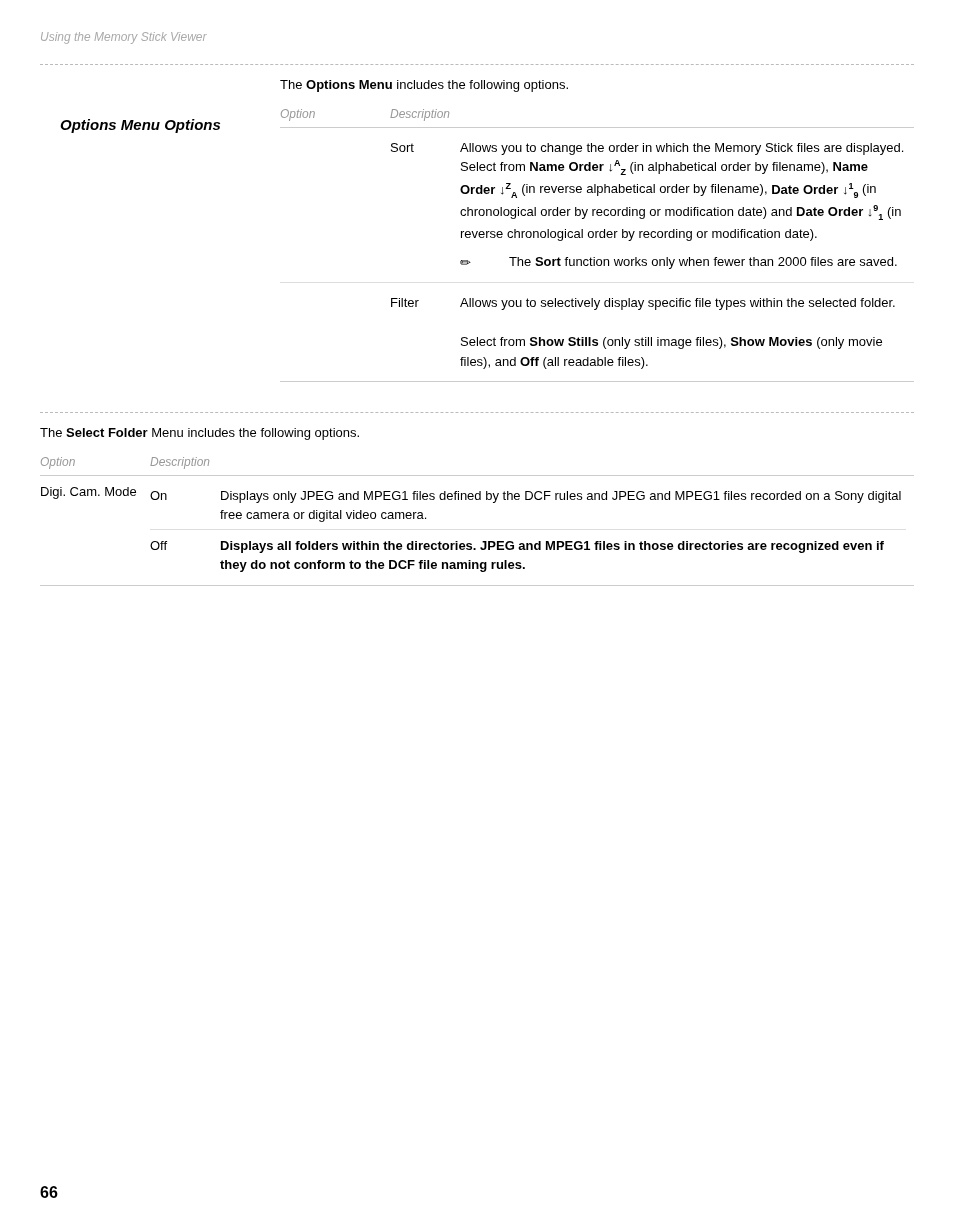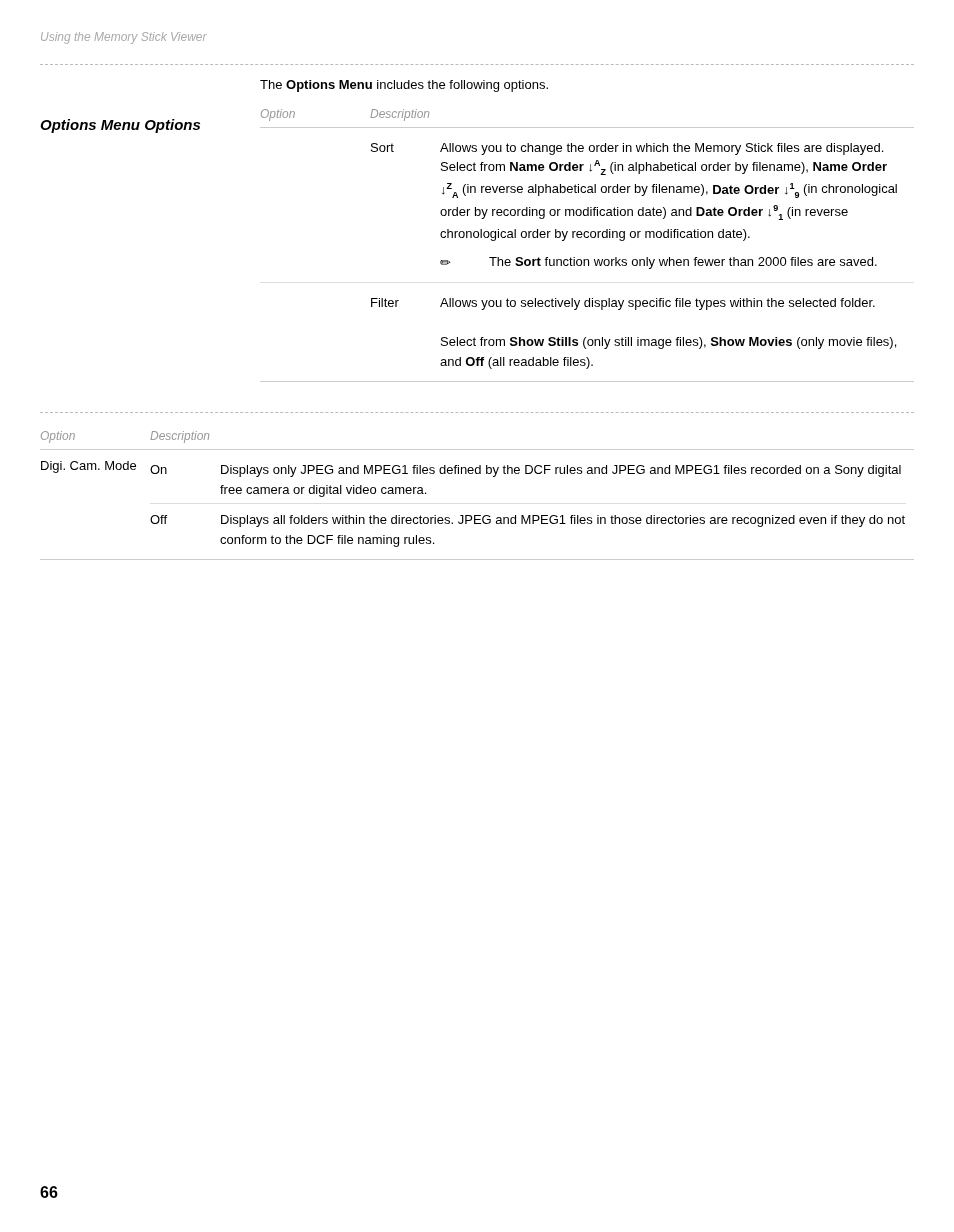--- a/index.html
+++ b/index.html
@@ -28,20 +28,21 @@
     .section {
       display: flex;
       flex-direction: row;
       margin-bottom: 30px;
     }
     .section-title-col {
       width: 220px;
       min-width: 220px;
       padding-right: 20px;
       padding-top: 40px;
+      margin-left: 20px;
     }
     .section-title {
       font-weight: bold;
       font-style: italic;
       font-size: 15px;
       line-height: 1.3;
     }
     .section-content {
       flex: 1;
     }
@@ -188,20 +189,23 @@
         </tr>
 
       </tbody>
         </table>
     </div>
   </div>
 
   <div class="section-top-border top-border"></div>
   <div class="section">
     <div class="section-content">
+      <div class="section-intro">
+        The <strong>Select Folder</strong> Menu includes the following options.
+      </div>
 
       <table class="options-table">
         <tbody>
             <tr class="header-row">
           <td class="col-option"><em>Option</em></td>
           <td class="col-description"><em>Description</em></td>
         </tr>
 
         <tr class="data-row">
           <td class="col-option">Digi. Cam. Mode</td>
@@ -212,21 +216,21 @@
                 <td class="sub-col-label">On</td>
                 <td>
                   Displays only JPEG and MPEG1 files defined by the DCF rules and JPEG and MPEG1 files recorded on a Sony digital free camera or digital video camera.
                 </td>
               </tr>
               <tr>
                 <td colspan="2" style="border-top: 1px solid #ddd; padding: 0;"></td>
               </tr>
               <tr>
                 <td class="sub-col-label" style="padding-top:6px;">Off</td>
-                <td style="padding-top:6px;">
+                <td style="padding-top:6px;font-weight:bold;">
                   Displays all folders within the directories. JPEG and MPEG1 files in those directories are recognized even if they do not conform to the DCF file naming rules.
                 </td>
               </tr>
             </tbody>
                 </table>
           </td>
         </tr>
       </tbody>
         </table>
     </div>

